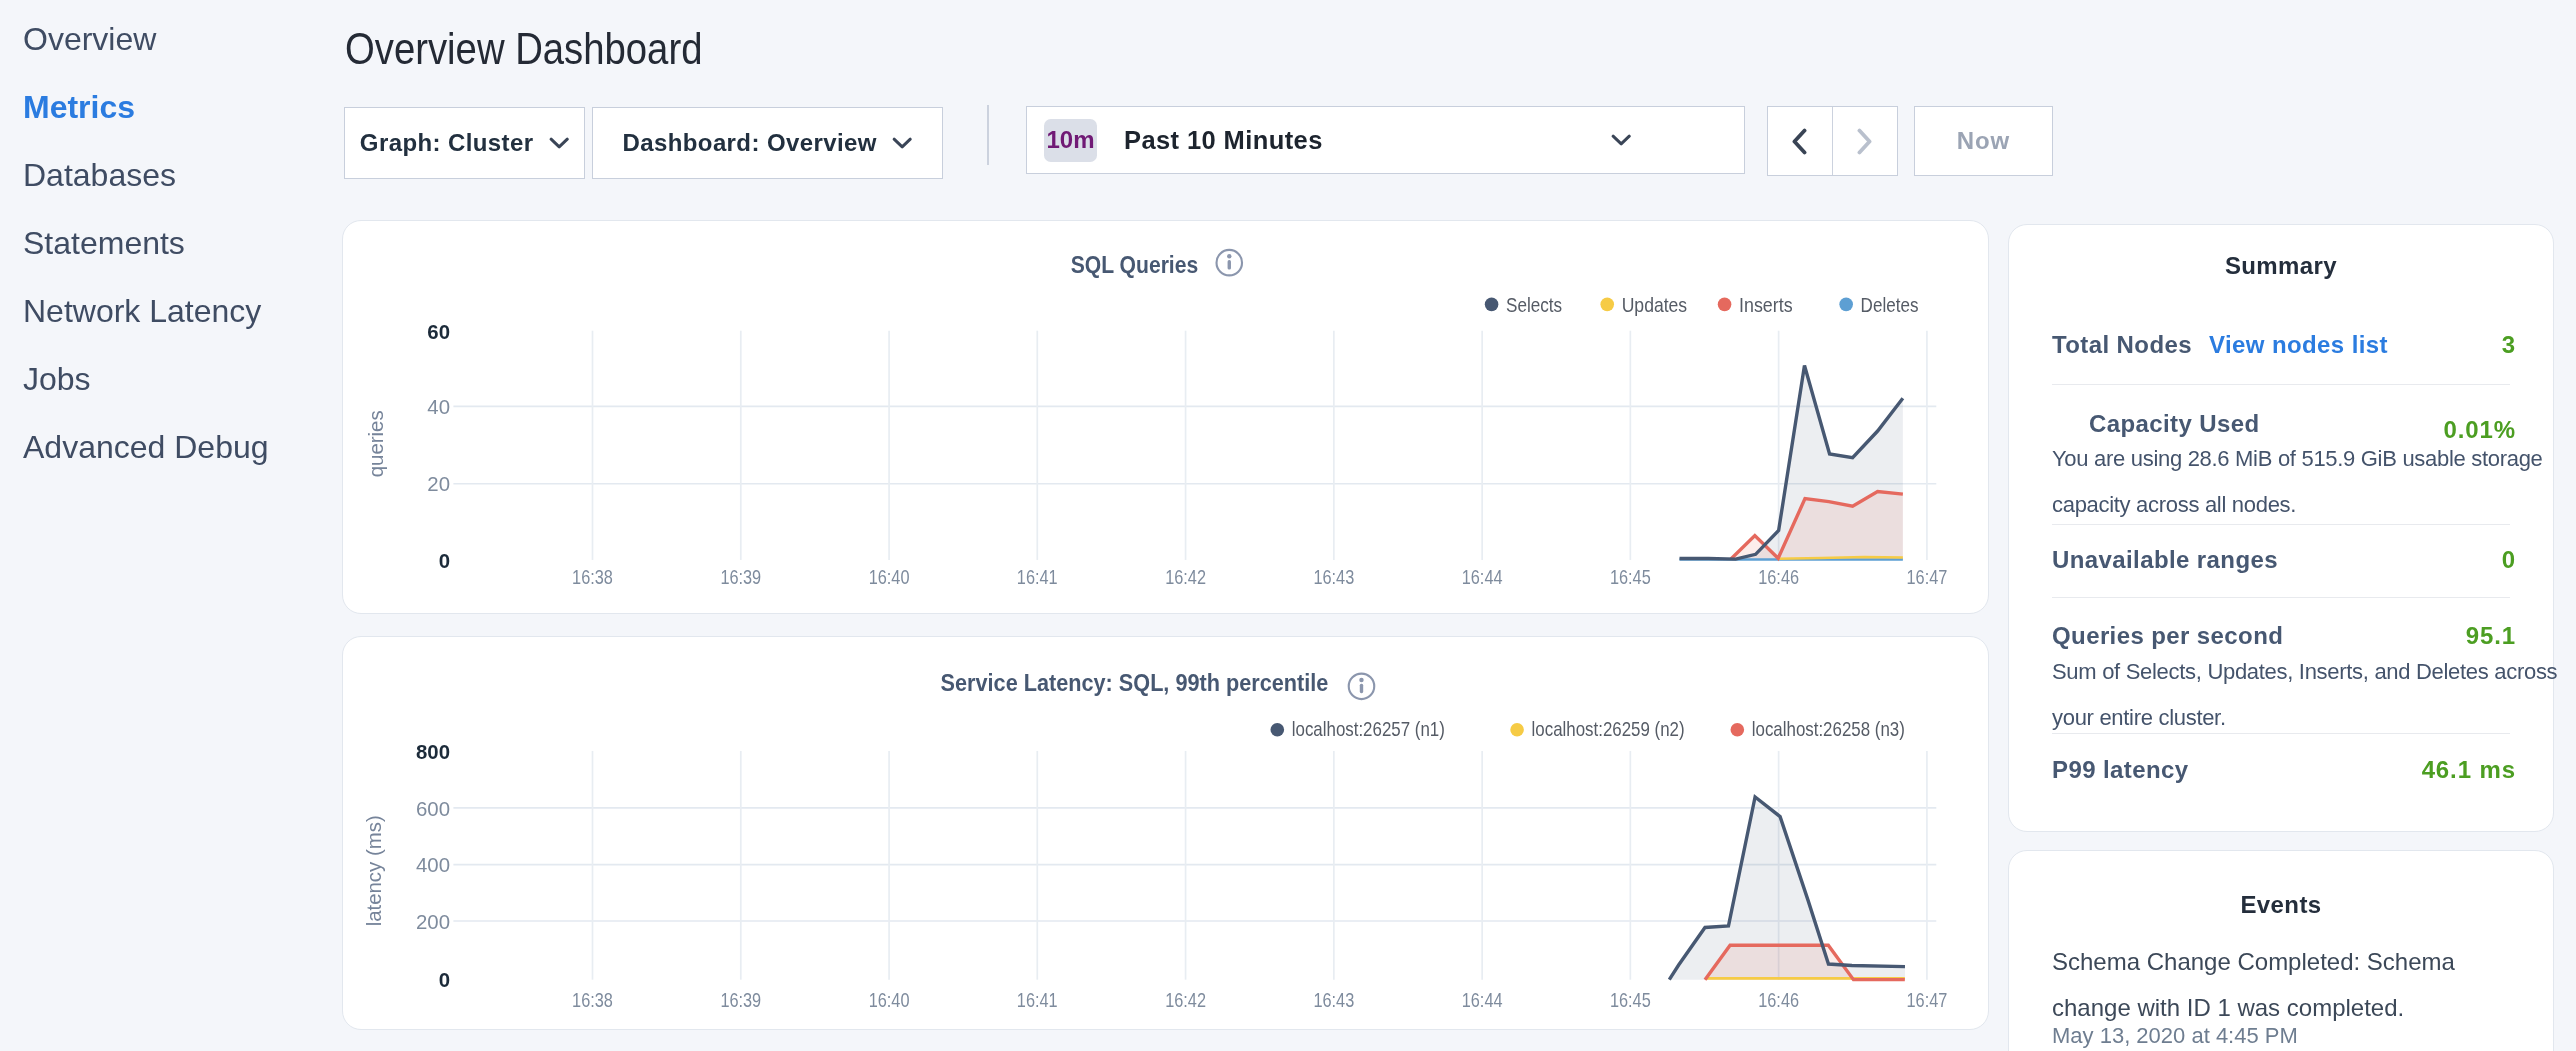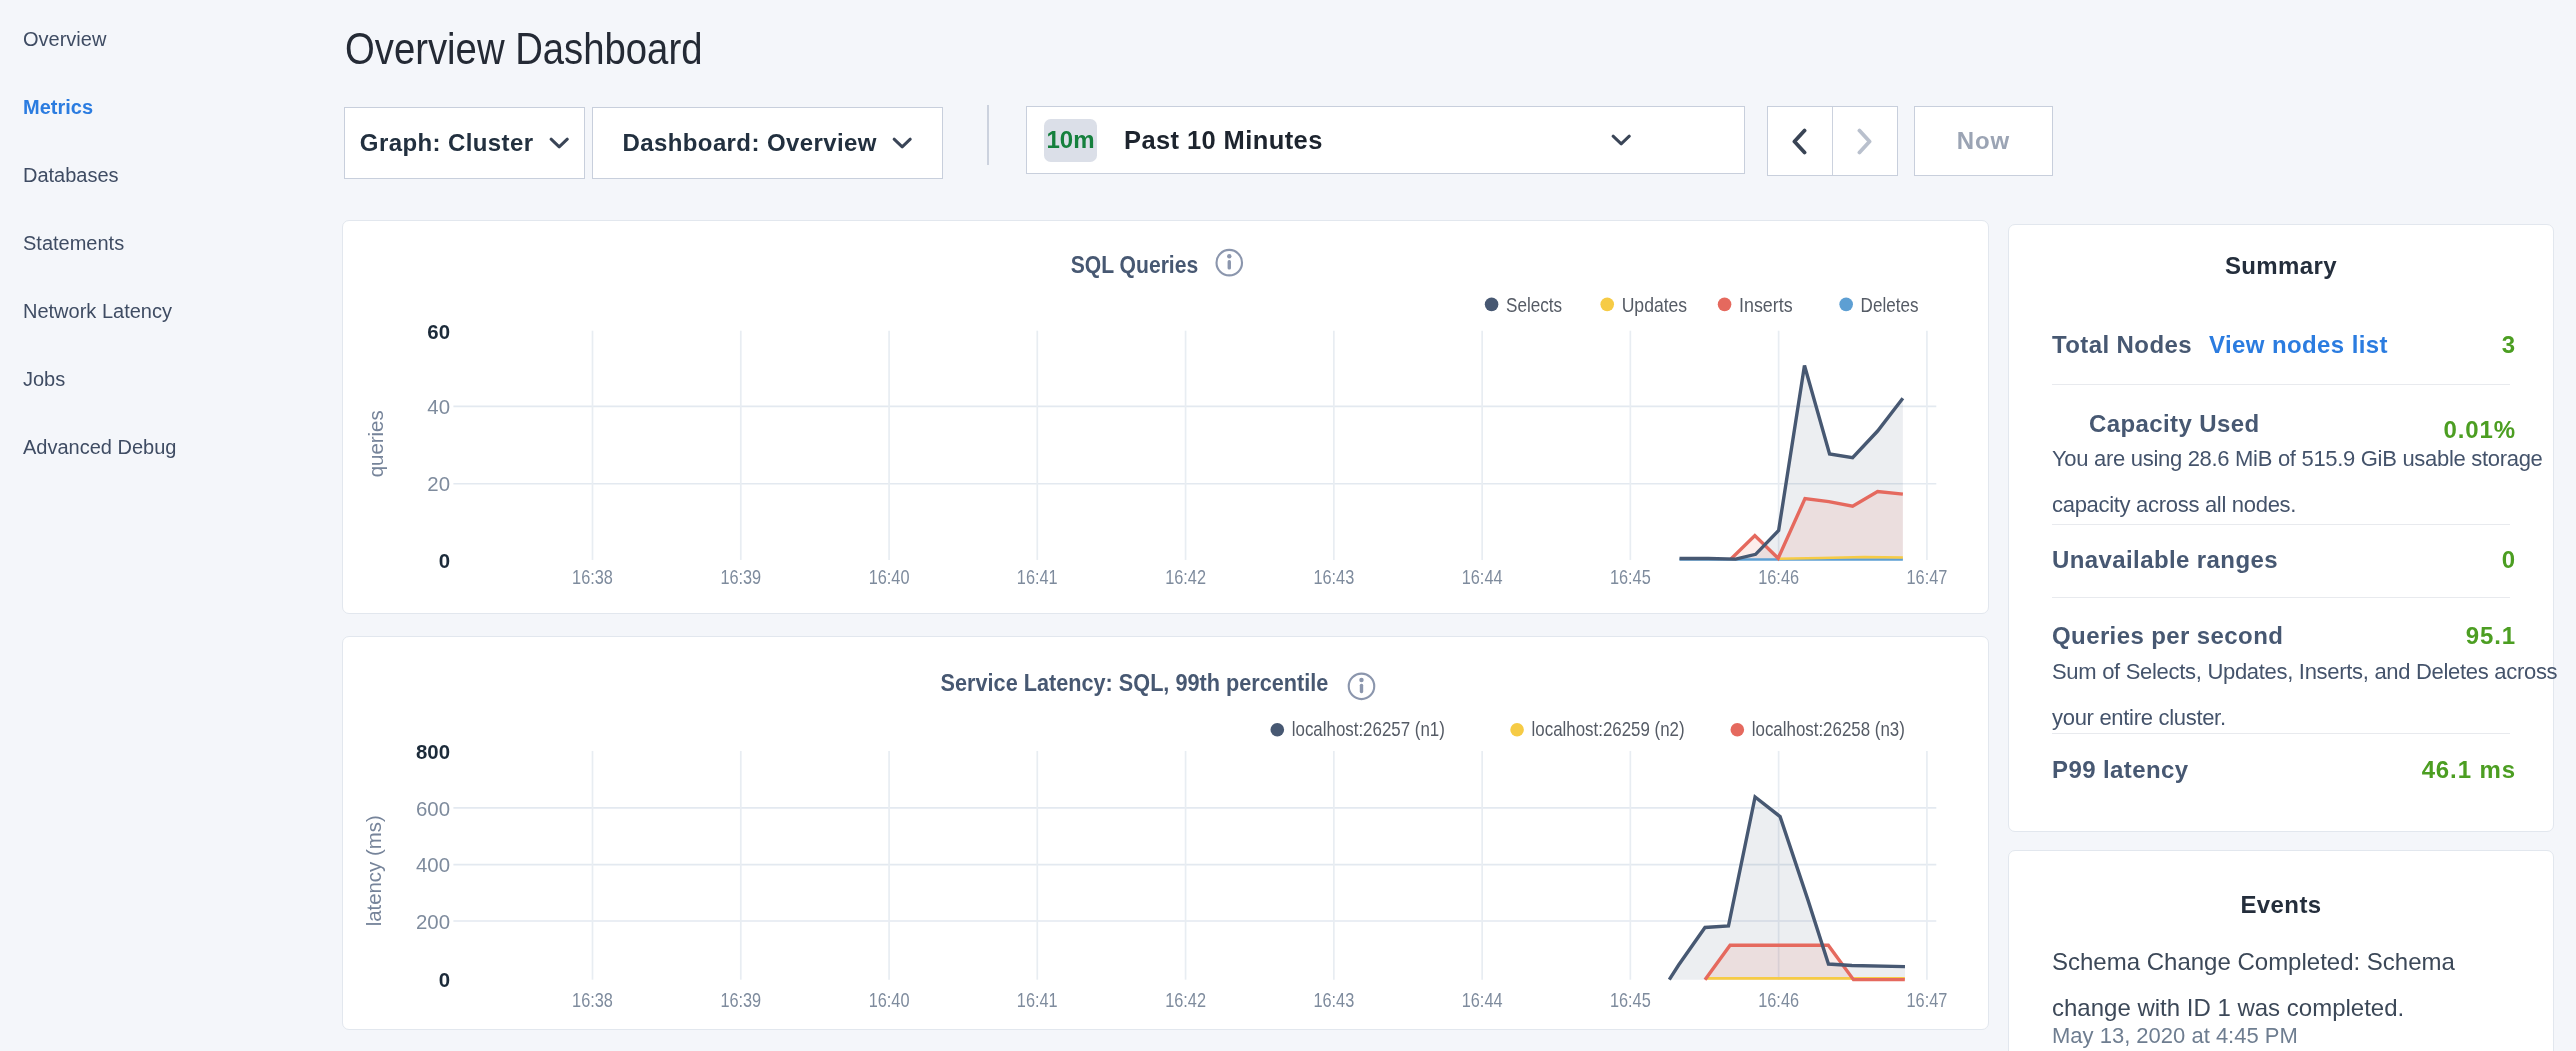--- a/index.html
+++ b/index.html
@@ -1,24 +1,24 @@
 <!DOCTYPE html>
 <html style="font-size:13.6px"><head>
 <meta charset="utf-8">
 <style>
 * { margin:0; padding:0; box-sizing:border-box; }
 html,body { width:2576px; height:1051px; overflow:hidden; background:#f4f6fa;
   font-family:"Liberation Sans", sans-serif; }
 .abs { position:absolute; }
-.nav a { position:absolute; left:23px; font-size:20px; color:#3f4c63; text-decoration:none; line-height:37px; }
+.nav a { position:absolute; left:23px; font-size:32px; color:#3f4c63; text-decoration:none; line-height:37px; }
 .nav a.active { color:#2b7ce0; font-weight:bold; }
 .ctl { position:absolute; background:#fff; border:1.7px solid #c8cfdc; border-radius:0;
   display:flex; align-items:center; justify-content:center; }
 .ctl .lbl { font-size:24px; font-weight:bold; color:#22303f; letter-spacing:0.4px; }
-.card { position:absolute; background:#fff; border:1.7px solid #e2e7ee; border-radius:7px;text-decoration:underline; }
+.card { position:absolute; background:#fff; border:1.7px solid #e2e7ee; border-radius:19px;text-decoration:underline; }
 .stat-title { position:absolute; font-size:24px; font-weight:bold; color:#475872; letter-spacing:0.4px; white-space:nowrap; }
 .stat-val { position:absolute; right:37px; font-size:24px; font-weight:bold; color:#4c9e22; letter-spacing:0.9px; text-align:right; }
 .stat-para { position:absolute; left:43px; font-size:22px; color:#44536b; line-height:46px; white-space:nowrap; letter-spacing:-0.3px; }
 .divider { position:absolute; left:43px; right:43px; height:0.9px; background:#e8eaee; }
 </style>
 </head>
 <body>
 
 <div class="nav">
   <a style="top:21px">Overview</a>
@@ -40,21 +40,21 @@
 </div>
 <div class="ctl" style="left:592px; top:107px; width:351px; height:72px;align-items:center;">
   <span class="lbl">Dashboard: Overview</span>
   <svg style="margin-left:15.3px" width="20.4" height="12" viewBox="0 0 24 14">
       <path d="M2.5 2.5 L12 11.5 L21.5 2.5" fill="none" stroke="#3a4557" stroke-width="3.5" stroke-linecap="round" stroke-linejoin="round"></path>
     </svg>
 </div>
 <div class="abs" style="left:987px; top:105px; width:1.7px; height:60px; background:#ccd2de;"></div>
 
 <div class="ctl" style="left:1026px; top:106px; width:719px; height:68px; justify-content:flex-start;">
-  <div style="margin-left:17px; width:53px; height:43px; background:#dbdfe8; border-radius:6.8px; display:flex; align-items:center; justify-content:center; font-size:24px; font-weight:bold; color:#15803d;">10m</div>
+  <div style="margin-left:17px; width:53px; height:43px; background:#dbdfe8; border-radius:6.8px; display:flex; align-items:center; justify-content:center; font-size:24px; font-weight:bold; color:#701a75;">10m</div>
   <span class="lbl" style="margin-left:27px; font-size:25.5px; color:#1d242e;">Past 10 Minutes</span>
   <svg style="position:absolute; right:113px;" width="20.4" height="12" viewBox="0 0 24 14">
       <path d="M2.5 2.5 L12 11.5 L21.5 2.5" fill="none" stroke="#3a4557" stroke-width="3.5" stroke-linecap="round" stroke-linejoin="round"></path>
     </svg>
 </div>
 
 <div class="ctl" style="left:1767px; top:106px; width:131px; height:70px; padding:0;">
   <div style="width:65px; height:100%; display:flex; align-items:center; justify-content:center; border-right:1.7px solid #ccd2de;">
     <svg width="17" height="27" viewBox="0 0 20 32">
         <path d="M16 3 L4 16 L16 29" fill="none" stroke="#394455" stroke-width="4.5" stroke-linecap="round" stroke-linejoin="round"></path>

